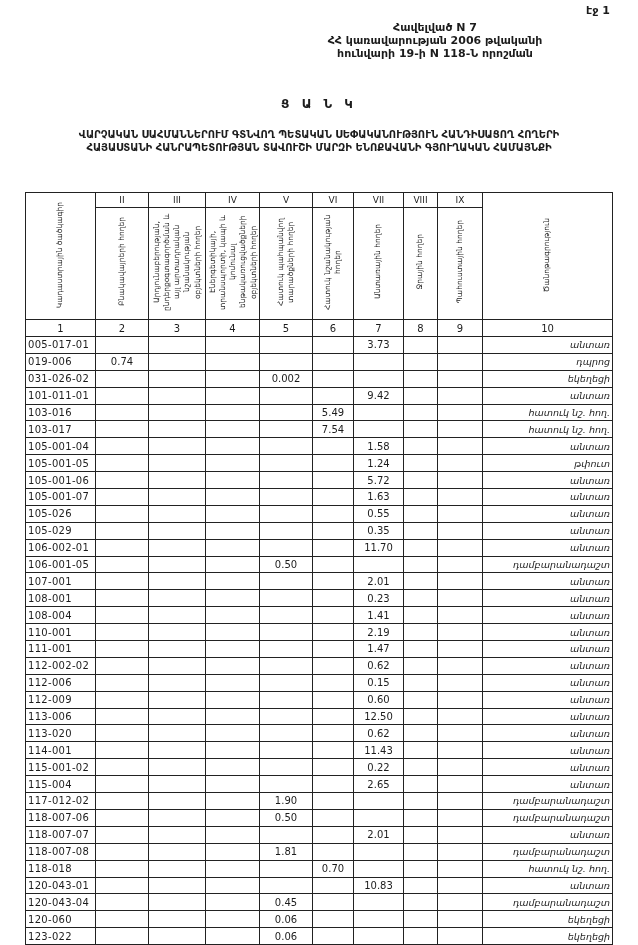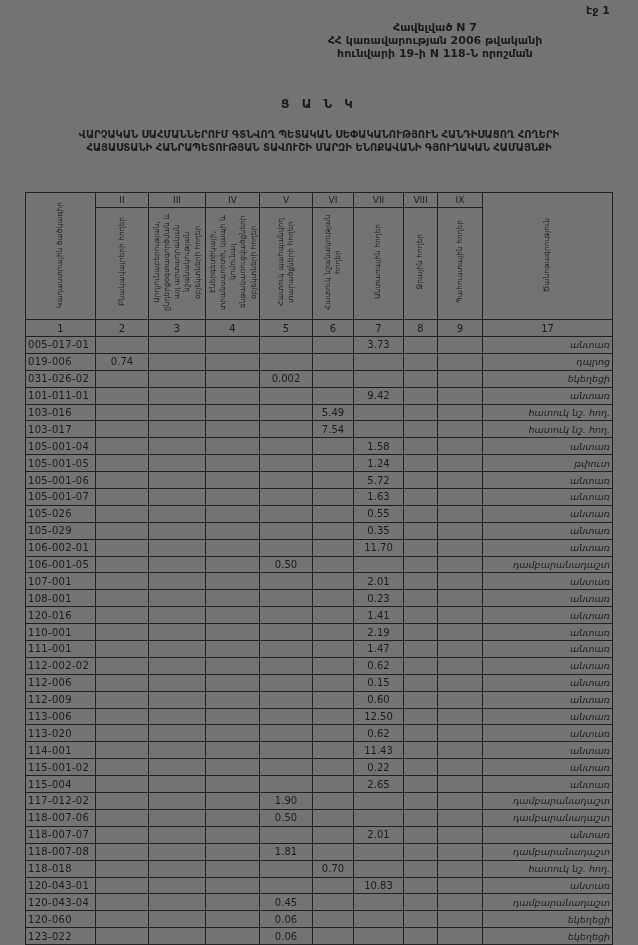--- a/index.html
+++ b/index.html
@@ -1,19 +1,19 @@
 <!DOCTYPE html>
 <html><head>
 <meta charset="utf-8">
 <style>
   html,body{margin:0;padding:0;background:#888;}
   .page{
     position:relative;
     width:638px;height:945px;
-    background:#737373;
+    background:#ffffff;
     margin:0 auto;
     font-family:"DejaVu Sans",sans-serif;
     color:#1c1c1c;
     overflow:hidden;
   }
   .page-number{
     position:absolute;top:4px;right:28px;
     font-size:11px;font-weight:bold;
   }
   .appendix{
@@ -117,21 +117,21 @@
       <tr class="number-row">
         <th>1</th>
         <th>2</th>
         <th>3</th>
         <th>4</th>
         <th>5</th>
         <th>6</th>
         <th>7</th>
         <th>8</th>
         <th>9</th>
-        <th>17</th>
+        <th>10</th>
       </tr>
     </thead>
     <tbody>
         <tr>
           <td class="code">005-017-01</td>
           <td class="val"></td>
           <td class="val"></td>
           <td class="val"></td>
           <td class="val"></td>
           <td class="val"></td>
@@ -314,21 +314,21 @@
           <td class="val"></td>
           <td class="val"></td>
           <td class="val"></td>
           <td class="val"></td>
           <td class="val">0.23</td>
           <td class="val"></td>
           <td class="val"></td>
           <td class="note">անտառ</td>
         </tr>
         <tr>
-          <td class="code">120-016</td>
+          <td class="code">108-004</td>
           <td class="val"></td>
           <td class="val"></td>
           <td class="val"></td>
           <td class="val"></td>
           <td class="val"></td>
           <td class="val">1.41</td>
           <td class="val"></td>
           <td class="val"></td>
           <td class="note">անտառ</td>
         </tr>

